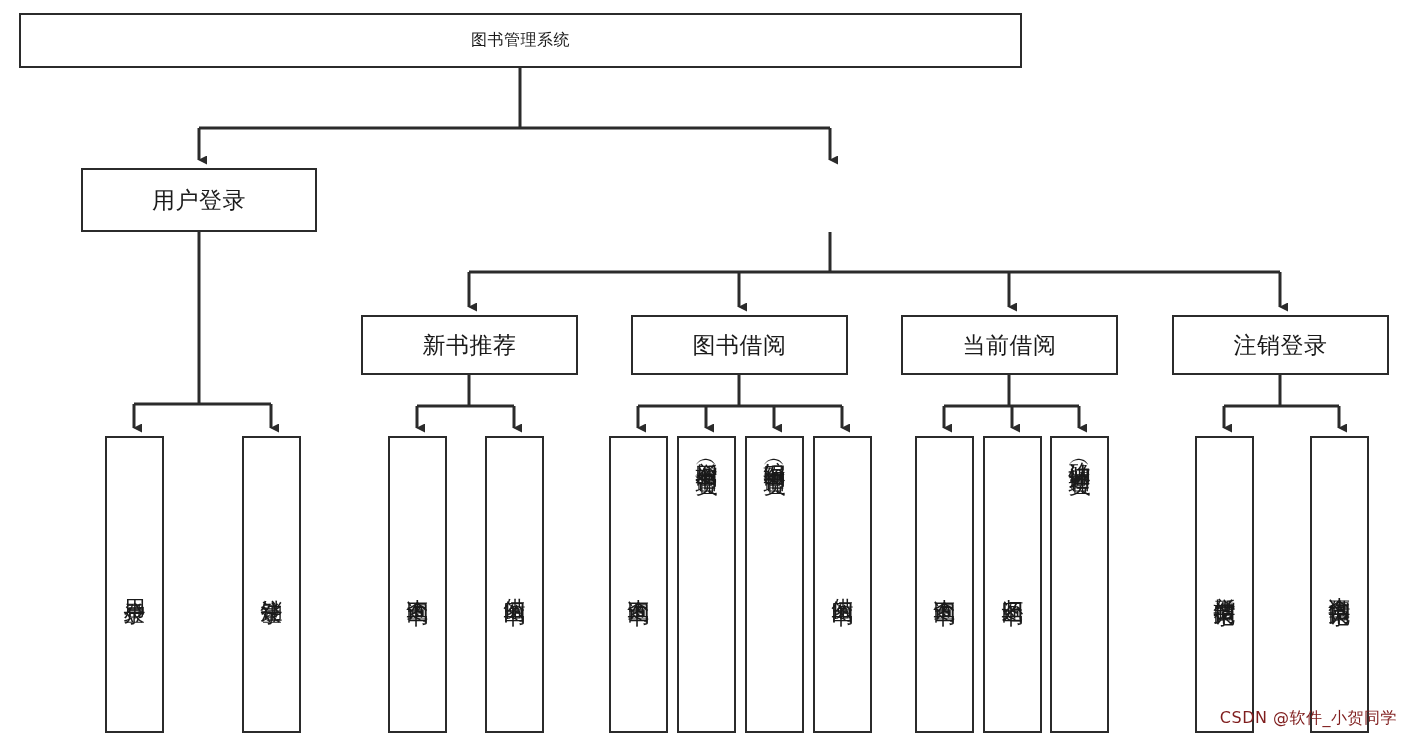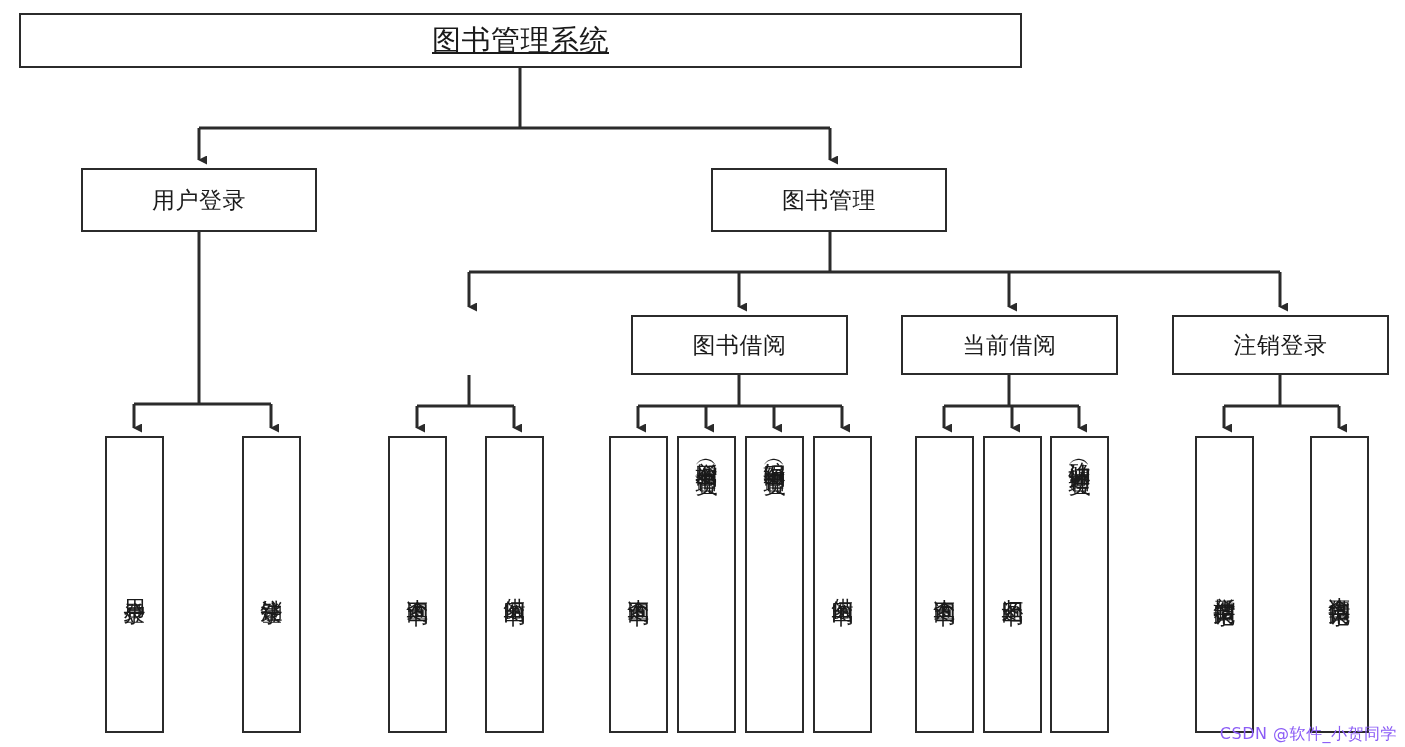--- a/index.html
+++ b/index.html
@@ -32,21 +32,21 @@
     display: flex;
     align-items: center;
     justify-content: center;
   }
   .node-label {
     color: #1a1a1a;
     letter-spacing: 0.5px;
     white-space: nowrap;
     line-height: 1.15;
   }
-  .lvl0 .node-label { font-size: 29px; text-decoration: underline; }
+  .lvl0 .node-label { font-size: 16px; }
   .lvl1 .node-label { font-size: 23px; }
   .lvl2 .node-label { font-size: 23px; }
   .leaf-box {
     position: absolute;
     box-sizing: border-box;
     background: #ffffff;
     border: 2px solid #2b2b2b;
     display: flex;
     align-items: flex-start;
     justify-content: center;
@@ -62,23 +62,23 @@
     text-orientation: upright;
     color: #1a1a1a;
     font-size: 22px;
     line-height: 1.28;
     letter-spacing: 2px;
     white-space: nowrap;
   }
   .watermark {
     position: absolute;
     right: 8px;
-    bottom: 2px;
+    bottom: 18px;
     font-size: 16px;
-    color: #8b5cf6;
+    color: #7f1d1d;
     white-space: nowrap;
     letter-spacing: 0.5px;
   }
 </style>
 </head>
 <body>
 
 <div id="diagram-root">
 
   <svg class="layer" viewBox="0 0 1405 747" xmlns="http://www.w3.org/2000/svg">
@@ -132,24 +132,24 @@
   </svg>
 
   <div class="node-box lvl0" style="left:19px; top:13px; width:1003px; height:55px;">
     <span class="node-label">图书管理系统</span>
   </div>
 
   <div class="node-box lvl1" style="left:81px; top:168px; width:236px; height:64px;">
     <span class="node-label">用户登录</span>
   </div>
 
-  <div class="node-box lvl1" style="left:711px; top:168px; width:236px; height:64px;">
-    <span class="node-label">图书管理</span>
-  </div>
-
+
+  <div class="node-box lvl2" style="left:361px; top:315px; width:217px; height:60px;">
+    <span class="node-label">新书推荐</span>
+  </div>
 
   <div class="node-box lvl2" style="left:901px; top:315px; width:217px; height:60px;">
     <span class="node-label">当前借阅</span>
   </div>
 
   <div class="node-box lvl2" style="left:631px; top:315px; width:217px; height:60px;">
     <span class="node-label">图书借阅</span>
   </div>
 
   <div class="node-box lvl2" style="left:1172px; top:315px; width:217px; height:60px;">

